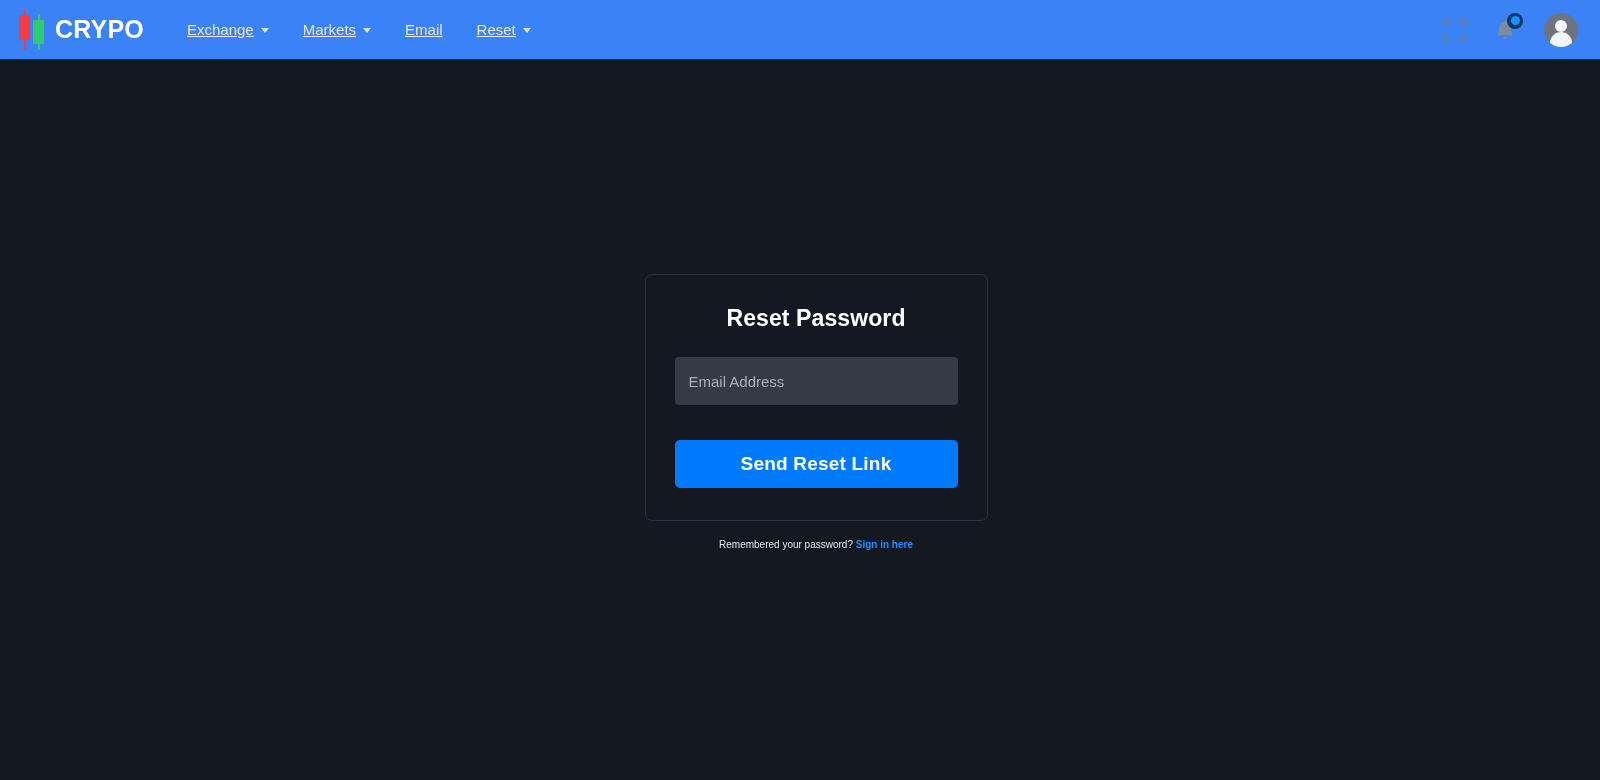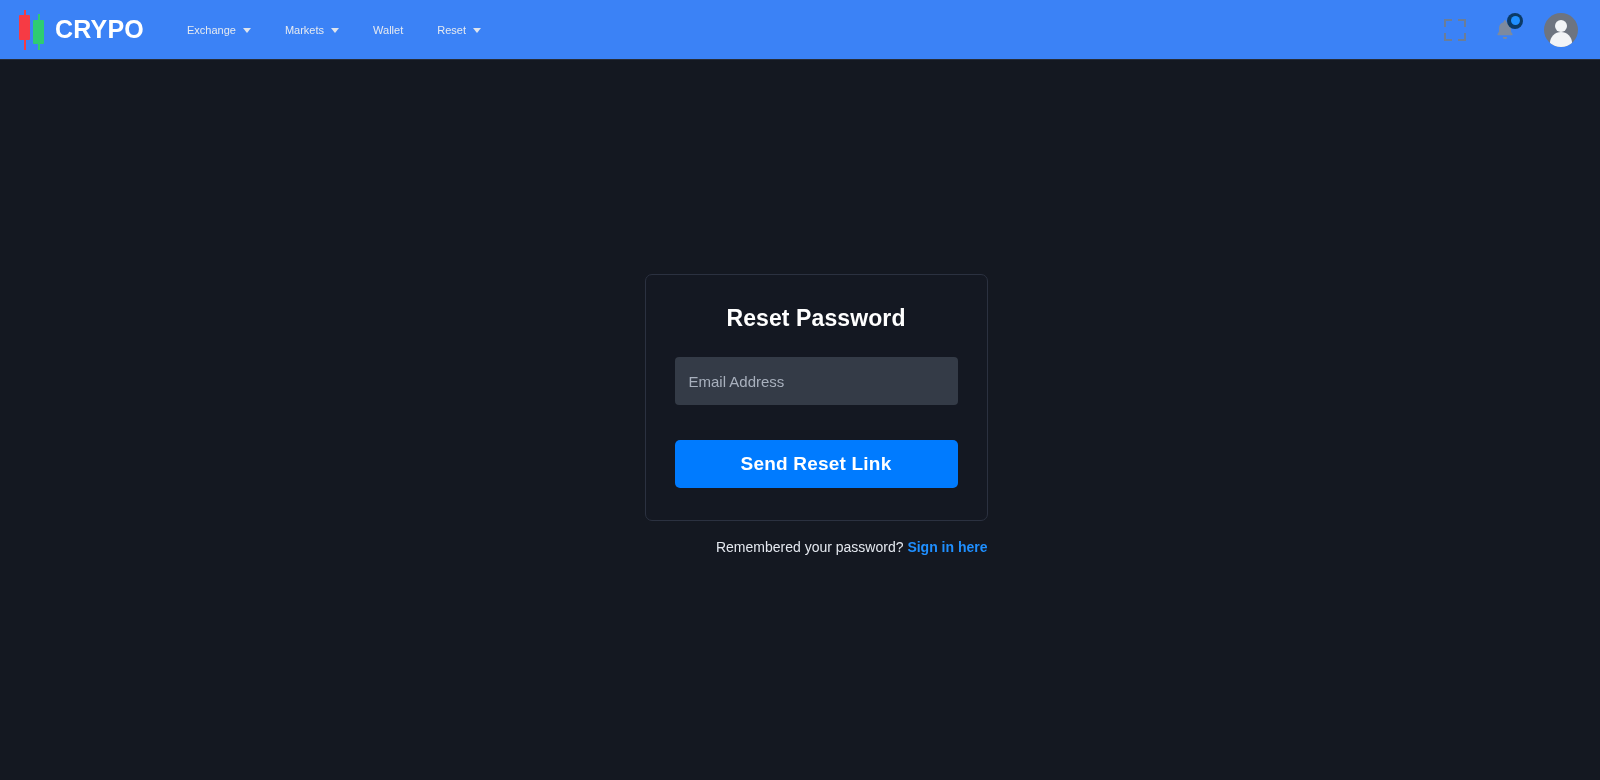--- a/index.html
+++ b/index.html
@@ -71,23 +71,24 @@
     align-items: center;
     gap: 0;
     list-style: none;
   }
   .nav-item {
     display: flex;
     align-items: center;
     gap: 7px;
     padding: 8px 17px;
     color: #e6eaf0;
-    font-size: 11px;
+    font-size: 15px;
     cursor: pointer;
     white-space: nowrap;
+    text-decoration: underline;
   }
   .caret {
     width: 0; height: 0;
     border-left: 4.5px solid transparent;
     border-right: 4.5px solid transparent;
     border-top: 5px solid #dfe4ec;
     display: inline-block;
     margin-top: 2px;
   }
 
@@ -202,23 +203,23 @@
     color: #ffffff;
     font-size: 19px;
     font-weight: bold;
     font-family: "Liberation Sans", sans-serif;
     cursor: pointer;
     letter-spacing: 0.2px;
   }
 
   .footer-note {
     margin-top: 18px;
-    text-align: right;
+    text-align: center;
     color: #e4e8ef;
-    font-size: 14px;
+    font-size: 10px;
   }
   .footer-link {
     color: #1f8fff;
     font-weight: bold;
     text-decoration: none;
     cursor: pointer;
   }
 </style>
 </head>
 <body>
@@ -242,21 +243,21 @@
   <ul class="nav-links">
     <li class="nav-item">
       <span>Exchange</span>
       <i class="caret"></i>
     </li>
     <li class="nav-item">
       <span>Markets</span>
       <i class="caret"></i>
     </li>
     <li class="nav-item">
-      <span>Wallet</span>
+      <span>Email</span>
     </li>
     <li class="nav-item">
       <span>Reset</span>
       <i class="caret"></i>
     </li>
   </ul>
 
   <div class="nav-right">
     <span class="icon-fullscreen">
       <i></i>

